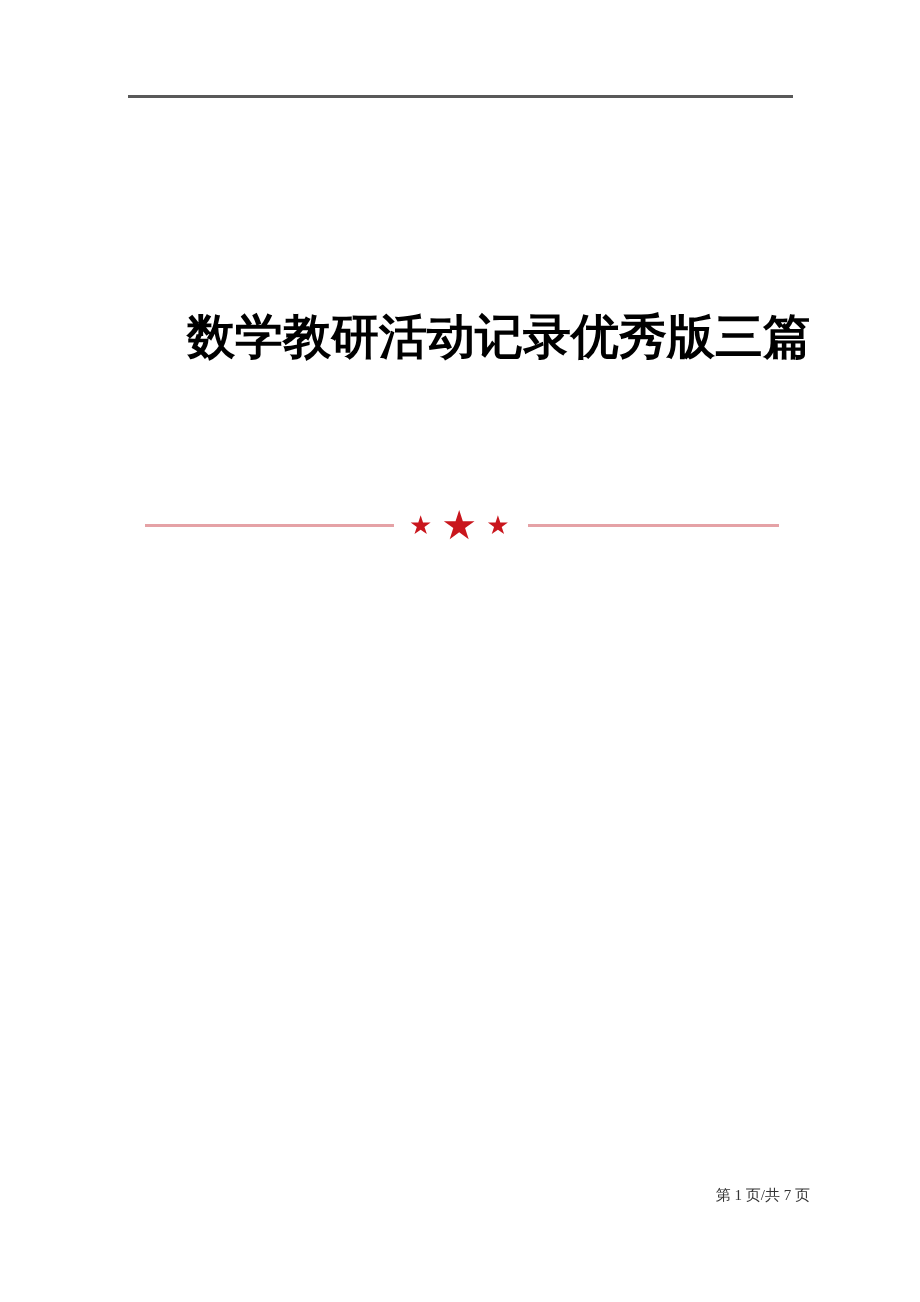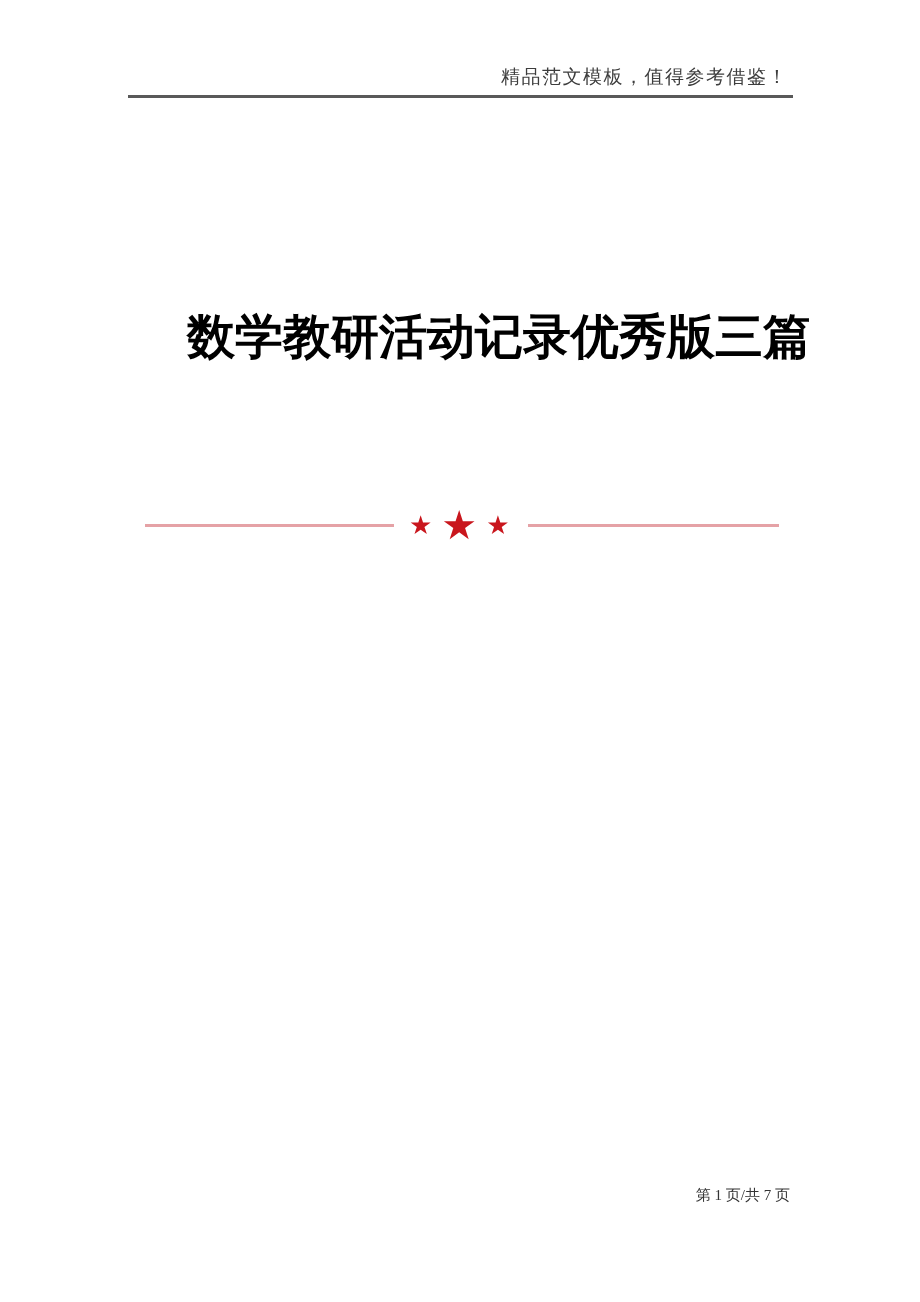--- a/index.html
+++ b/index.html
@@ -86,28 +86,28 @@
   .page-footer {
     position: absolute;
     top: 1186px;
     left: 0;
     width: 790px;
     text-align: right;
     font-family: "Liberation Serif", "DejaVu Serif", serif;
     font-size: 15px;
     color: #333333;
     white-space: nowrap;
+    padding-left: 20px;
   }
 </style>
 </head>
 <body>
 
 <div class="page">
 
-  <div class="header-slogan">精品范文模板，值得参考借鉴！</div>
 
   <div class="header-rule"></div>
 
   <h1 class="doc-title">数学教研活动记录优秀版三篇</h1>
 
   <div class="star-divider">
     <span class="divider-line left"></span>
     <span class="stars">
       <span class="star small">★</span>
       <span class="star big">★</span>

